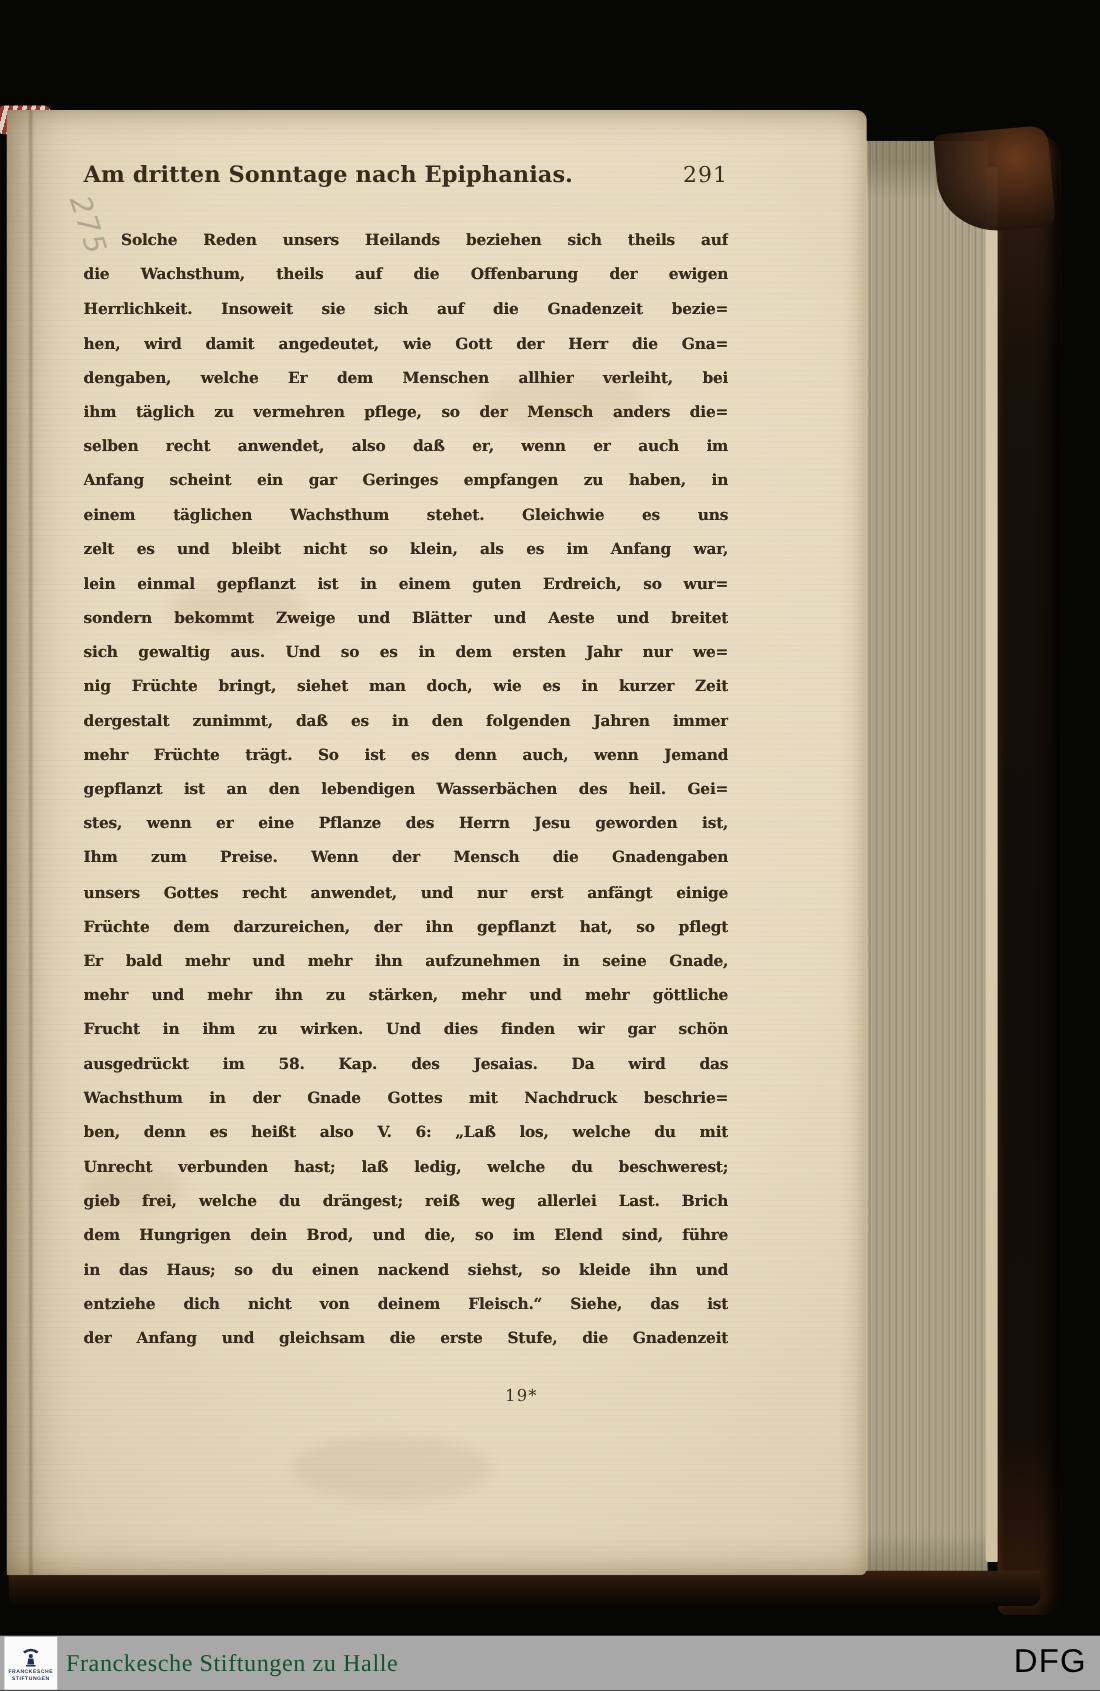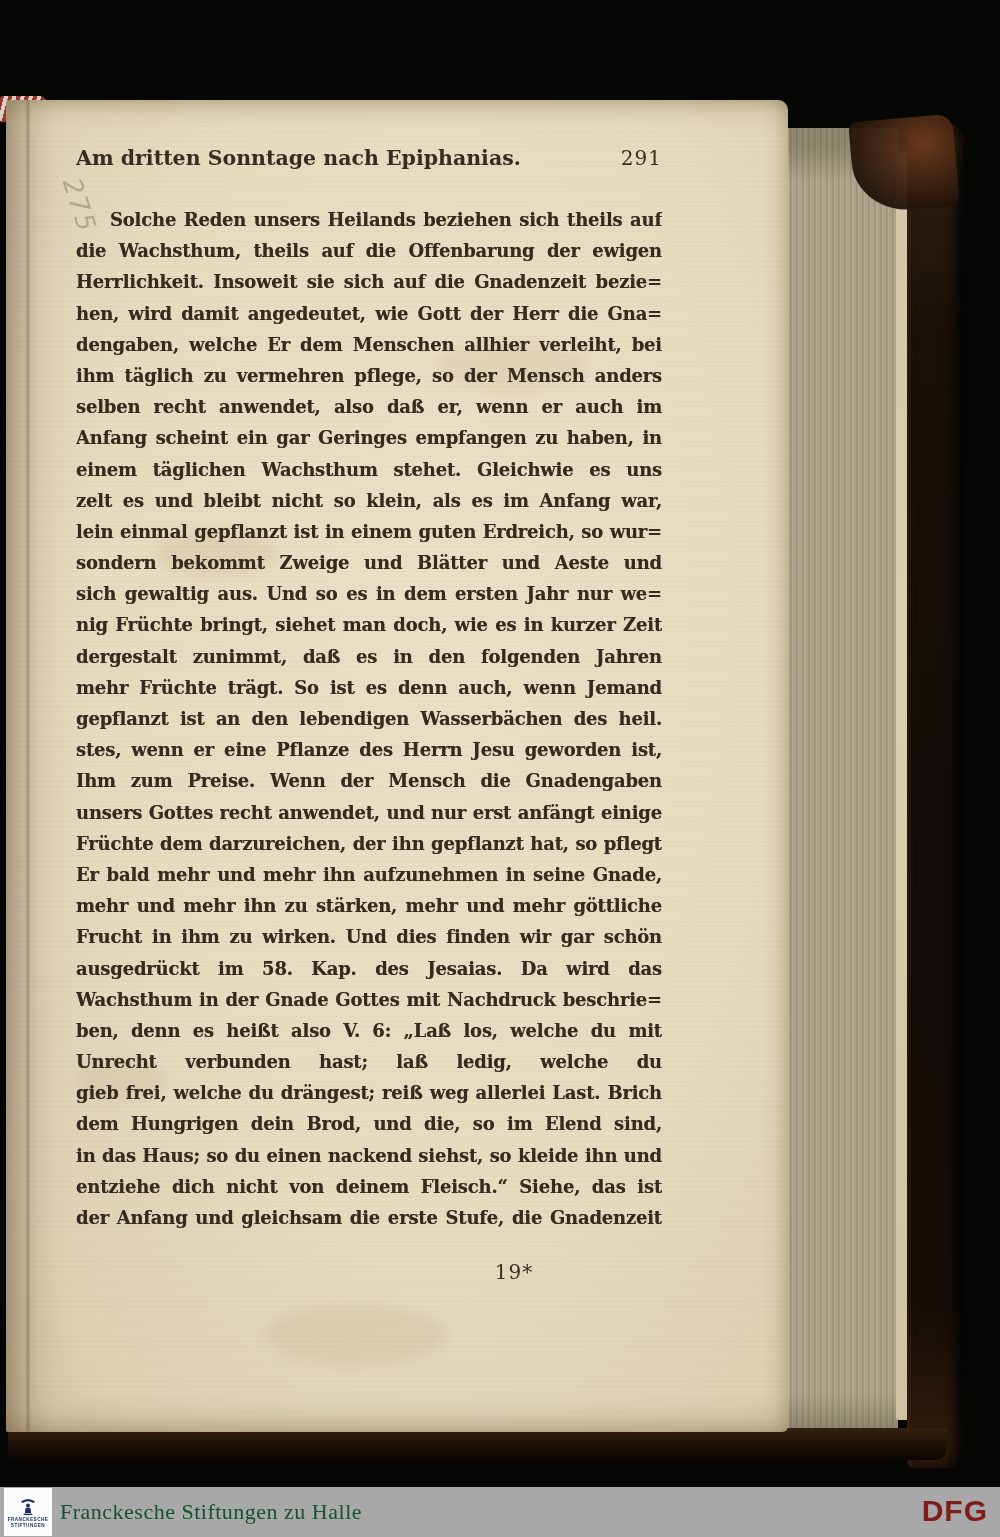--- a/index.html
+++ b/index.html
@@ -49,40 +49,40 @@
   
   .pencil{position:absolute;left:30px;top:82px;width:60px;height:60px;
         color:rgba(110,104,90,0.42);font-family:"DejaVu Sans",sans-serif;font-style:italic;
         font-size:26px;transform:rotate(72deg);letter-spacing:2px;}
   .header{position:absolute;left:70px;top:46px;width:586px;height:30px;
         color:#382c1e;font-weight:bold;font-size:20.5px;}
   .header .htitle{display:block;text-align:left;width:100%;}
   .header .pnum{position:absolute;right:0;top:0;font-weight:normal;font-size:20px;
         letter-spacing:1px;color:#3a2e20;}
   .bodycol{position:absolute;left:70px;top:104px;width:586px;}
-  .line{height:31.2px;line-height:31.2px;font-size:18px;font-weight:bold;color:#362b1d;
+  .line{height:31.2px;line-height:31.2px;font-size:14px;font-weight:bold;color:#362b1d;
         text-align:justify;text-align-last:justify;letter-spacing:-0.2px;overflow:hidden;
         text-shadow:0 0 0.5px rgba(54,43,29,0.55);}
   .line.indent{padding-left:34px;}
-  .sig{position:absolute;left:468px;top:1160px;width:80px;text-align:center;
-        font-size:20px;color:#3a3022;letter-spacing:1px;}
+  .sig{position:absolute;left:428px;top:1160px;width:80px;text-align:center;
+        font-size:15px;color:#3a3022;letter-spacing:1px;}
 
   
   .footer{position:absolute;left:0;top:1487px;width:1000px;height:50px;background:#a8a8a8;}
   .logo{position:absolute;left:4px;top:1px;width:48px;height:48px;background:#fbfbfb;
         display:flex;flex-direction:column;align-items:center;justify-content:center;cursor:pointer;}
   .logo svg{display:block;width:20px;height:22px;}
   .logo .lt{font-family:"Liberation Sans","DejaVu Sans",sans-serif;font-size:4.6px;
         font-weight:bold;color:#1d2f63;letter-spacing:0.5px;line-height:5.6px;text-align:center;}
   .inst{position:absolute;left:60px;top:0;height:50px;display:flex;align-items:center;
         color:#14532d;font-size:22px;font-family:"Liberation Serif","DejaVu Serif",serif;
         letter-spacing:0.5px;cursor:pointer;}
   .dfg{position:absolute;right:12px;top:0;height:48px;display:flex;align-items:center;
-        color:#7f1d1d;font-family:"Liberation Sans","DejaVu Sans",sans-serif;
-        font-size:30px;font-weight:700;letter-spacing:1px;font-style:normal;cursor:pointer;}
+        color:#000000;font-family:"Liberation Sans","DejaVu Sans",sans-serif;
+        font-size:30px;font-weight:400;letter-spacing:1px;font-style:normal;cursor:pointer;}
 </style>
 </head>
 <body>
 
 <div class="stage">
 
   <div class="fore-edge"></div>
   <div class="edge-light"></div>
   <div class="binding"></div>
   <div class="corner-tr"></div>

